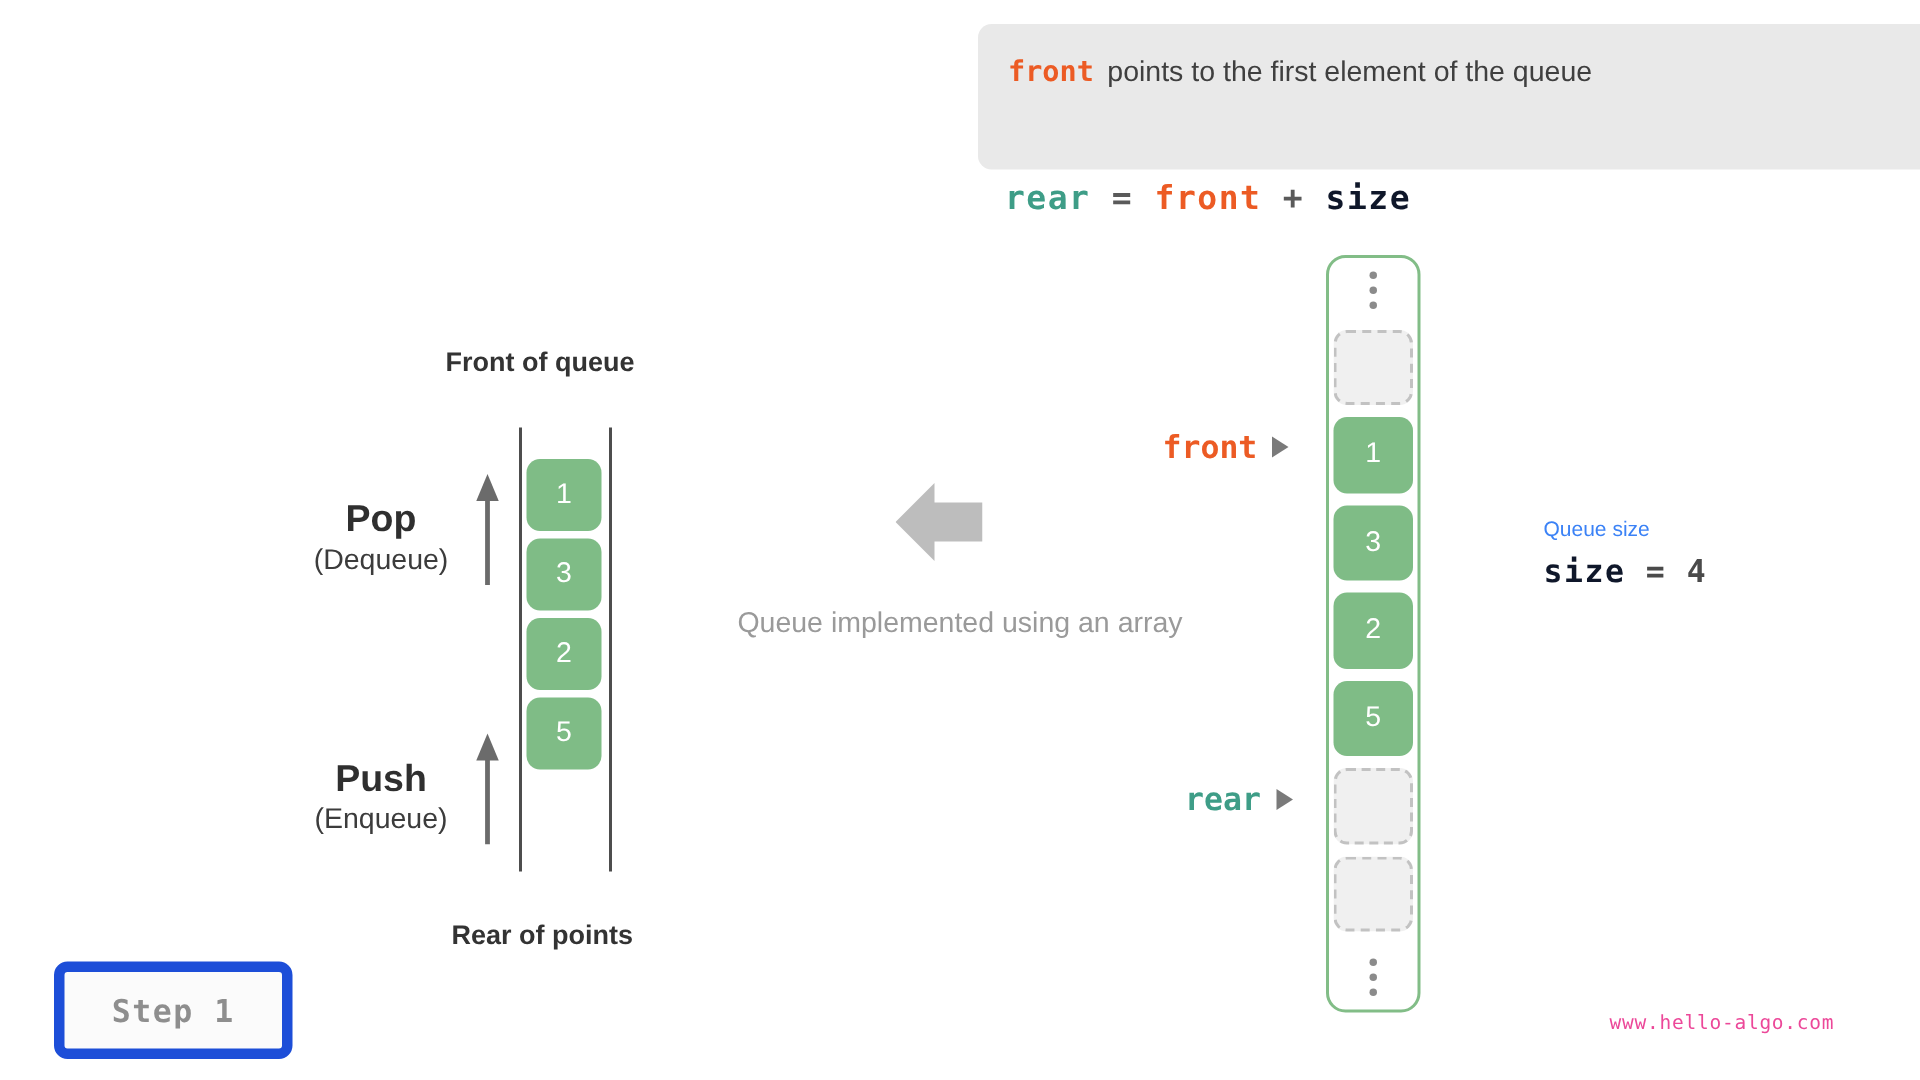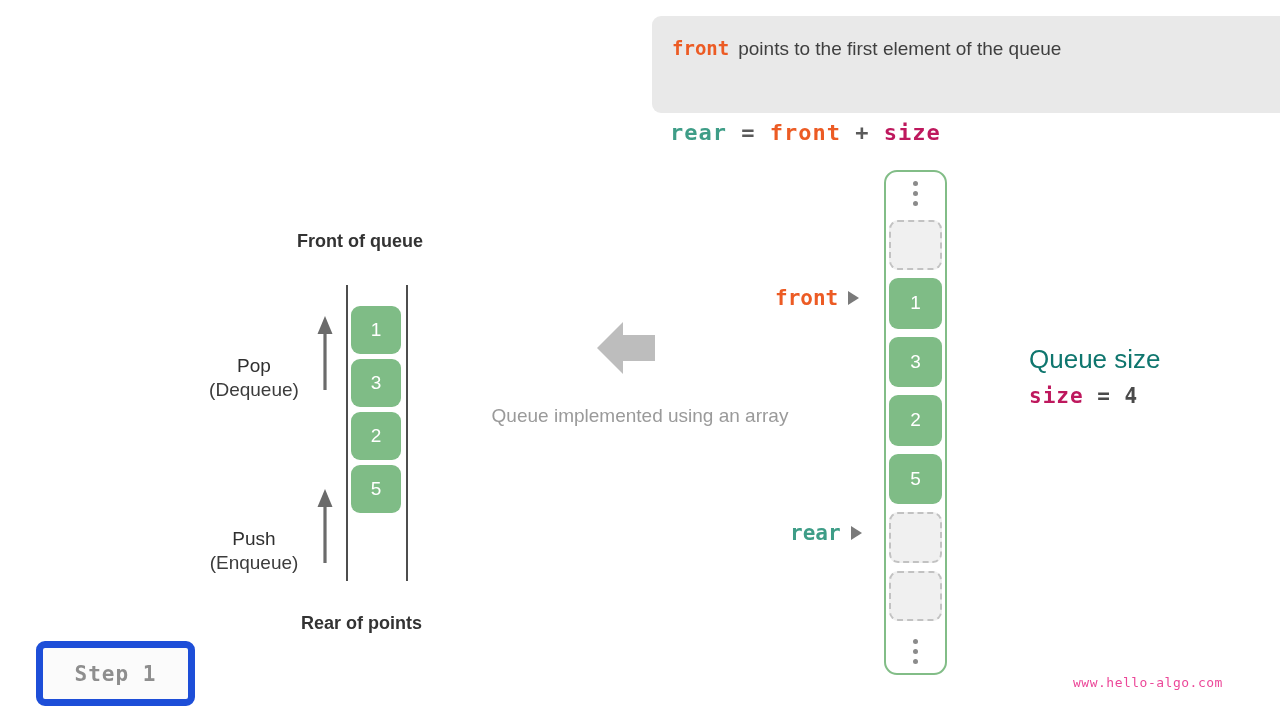--- a/index.html
+++ b/index.html
@@ -32,21 +32,21 @@
     white-space: nowrap;
     font-size: 19px;
     color: #3f3f3f;
   }
   .mono {
     font-family: "DejaVu Sans Mono", "Liberation Mono", monospace;
     font-weight: bold;
   }
   .kw-front { color: #ec5b24; }
   .kw-rear  { color: #3e9d87; }
-  .kw-size  { color: #be185d; }
+  .kw-size  { color: #0f172a; }
   .legend-line .mono { font-size: 19px; margin-right: 9px; }
 
   
   #formula {
     left: 670px; top: 120px;
     font-size: 22px;
     letter-spacing: 1px;
     white-space: nowrap;
   }
   #formula .op { color: #5a5a5a; }
@@ -85,21 +85,21 @@
     box-sizing: border-box;
   }
   #left-cells { left: 351px; top: 306px; }
   #left-cells .cell { margin-bottom: 5px; }
 
   
   .op-label {
     text-align: center;
     white-space: nowrap;
   }
-  .op-title { font-size: 19px; font-weight: normal; color: #2f2f2f; margin-top: 23px; }
+  .op-title { font-size: 25px; font-weight: bold; color: #2f2f2f; }
   .op-sub   { font-size: 19px; color: #3c3c3c; margin-top: 2px; }
   #pop-label  { left: 196px; top: 332px; width: 116px; }
   #push-label { left: 196px; top: 505px; width: 116px; }
 
   .up-arrow { width: 22px; }
   #pop-arrow  { left: 314px; top: 314px; height: 76px; }
   #push-arrow { left: 314px; top: 487px; height: 76px; }
 
   
   #big-left-arrow { left: 597px; top: 322px; }
@@ -160,21 +160,21 @@
     margin-left: 10px;
   }
   #front-pointer { left: 775px; top: 286px; }
   #rear-pointer  { left: 790px; top: 521px; }
 
   
   #queue-size {
     left: 1029px; top: 344px;
     white-space: nowrap;
   }
-  #queue-size-title { font-size: 26px; color: #0f766e; }
+  #queue-size-title { font-size: 14px; color: #3b82f6; }
   #queue-size-expr  { font-size: 21px; margin-top: 9px; letter-spacing: 1px; }
   #queue-size-expr .op { color: #4a4a4a; }
 
   
   #step-badge {
     left: 36px; top: 641px;
     width: 145px; height: 51px;
     border: 7px solid #1d4ed8;
     border-radius: 9px;
     background: #fbfbfb;

